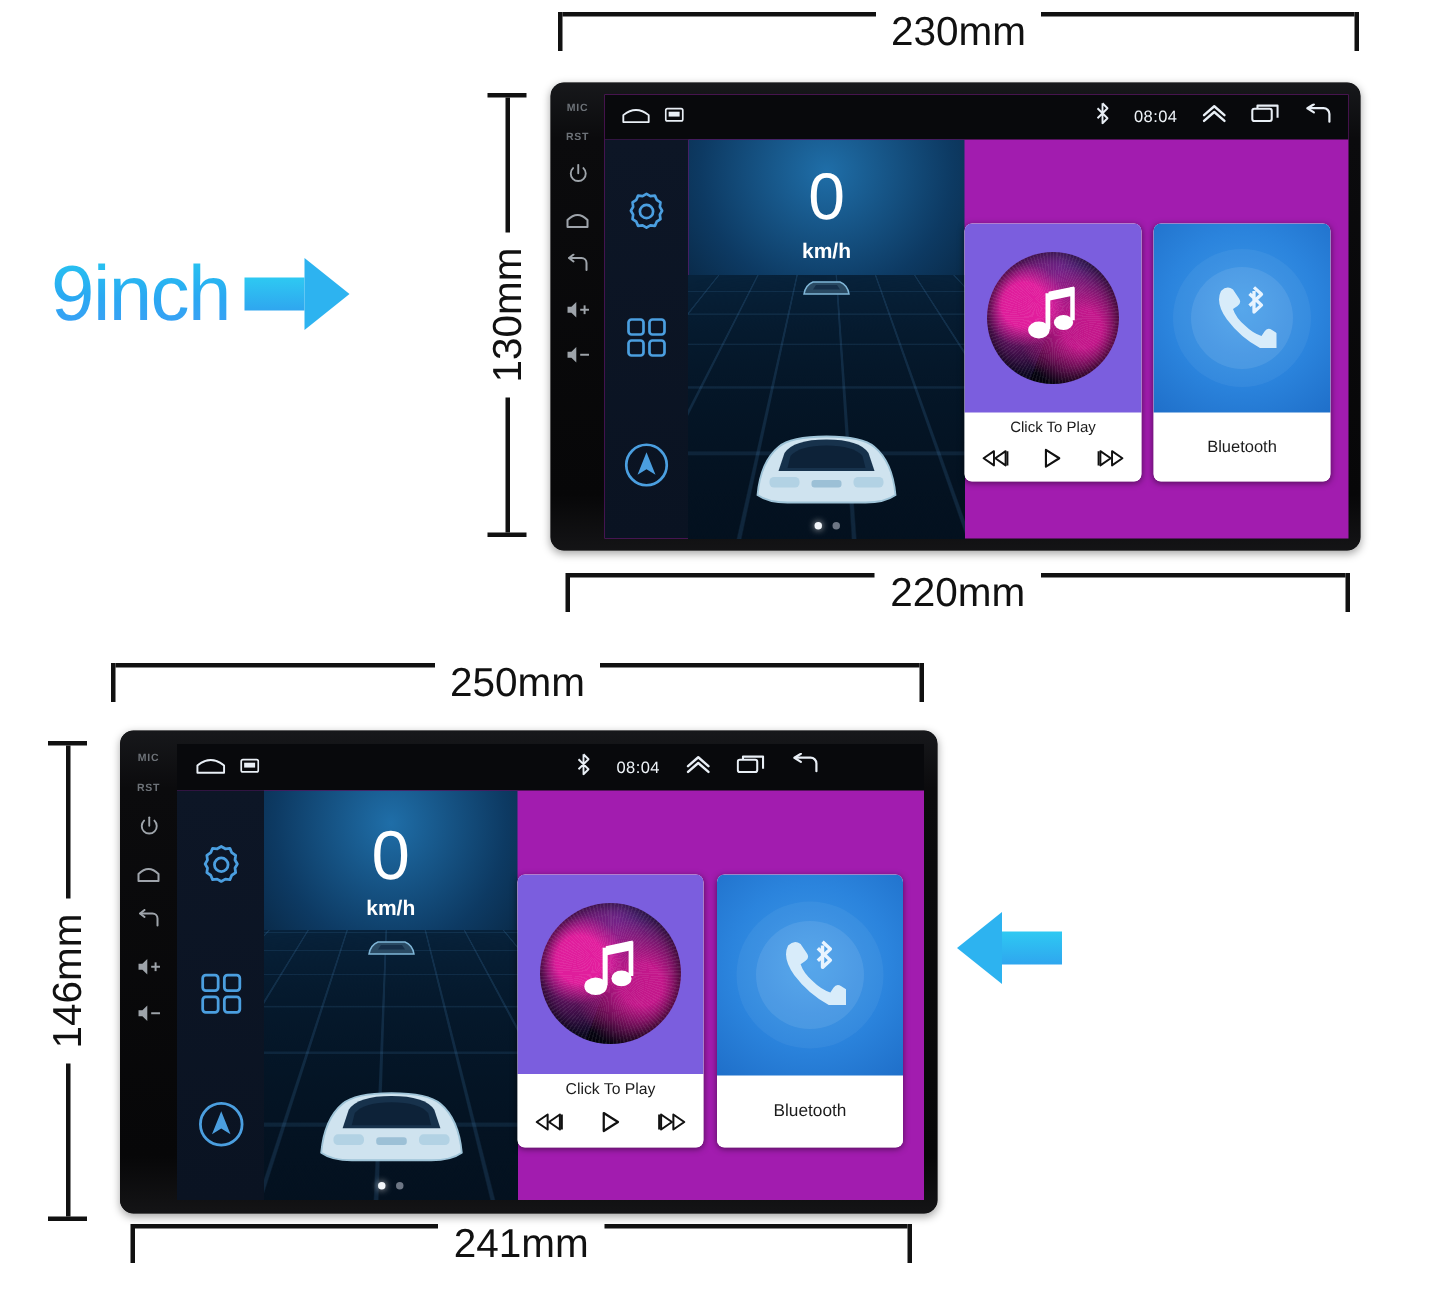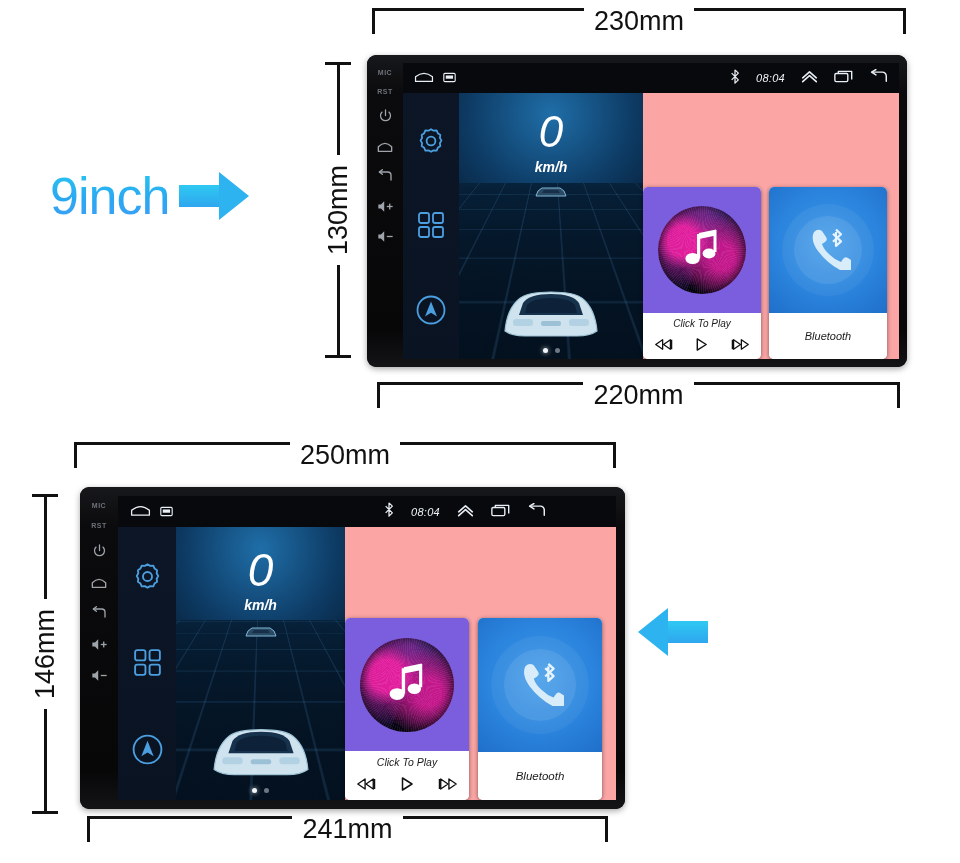--- a/index.html
+++ b/index.html
@@ -38,21 +38,21 @@
   
   .unit{position:absolute;background:#0a0a0c;border-radius:9px;
         box-shadow:0 2px 6px rgba(0,0,0,.35);overflow:hidden;}
   .unit-inner{position:absolute;inset:0;border-radius:9px;
         background:linear-gradient(180deg,#17181b 0%,#0b0b0d 12%,#070708 88%,#141416 100%);}
   .bezel{position:absolute;left:0;top:0;bottom:0;display:flex;flex-direction:column;
          align-items:center;color:#7d8288;}
   .bz-lbl{font-size:7px;letter-spacing:.5px;color:#6d7278;font-weight:bold;}
   .bz-ico{color:#aeb4ba;opacity:.85;display:flex;align-items:center;justify-content:center;}
 
-  .screen{position:absolute;background:#fca5a5;overflow:hidden;font-style:italic;}
+  .screen{position:absolute;background:#a21caf;overflow:hidden;}
   .statusbar{position:absolute;left:0;right:0;top:0;background:#08090c;
              display:flex;align-items:center;color:#e8eef5;}
   .sb-left{display:flex;align-items:center;gap:9px;}
   .sb-right{margin-left:auto;display:flex;align-items:center;}
   .sb-time{font-size:11px;letter-spacing:.3px;color:#eef3f8;}
 
   .appbody{position:absolute;left:0;right:0;bottom:0;display:flex;}
   .dock{flex:0 0 auto;background:linear-gradient(180deg,#0d1626,#0a1322);
         display:flex;flex-direction:column;align-items:center;justify-content:space-around;
         padding:6px 0;}
@@ -66,21 +66,21 @@
   .road .plane{position:absolute;left:-60%;right:-60%;top:0;bottom:0;
       background:
         repeating-linear-gradient(90deg, rgba(80,150,210,.16) 0 1px, transparent 1px 26px),
         repeating-linear-gradient(0deg, rgba(80,150,210,.13) 0 1px, transparent 1px 22px),
         linear-gradient(180deg,#07223b 0%, #020a14 100%);
       transform:perspective(170px) rotateX(62deg);transform-origin:50% 0;}
   .spd-num{position:absolute;left:0;right:0;text-align:center;color:#fff;font-weight:300;}
   .spd-unit{position:absolute;left:0;right:0;text-align:center;color:#fff;font-weight:bold;}
   .car-far,.car-near{position:absolute;left:50%;transform:translateX(-50%);}
 
-  .widgets{position:relative;flex:0 0 auto;display:flex;align-items:flex-end;}
+  .widgets{position:relative;flex:0 0 auto;display:flex;align-items:center;}
   .card{background:#fff;border-radius:5px;overflow:hidden;display:flex;flex-direction:column;
         box-shadow:0 1px 4px rgba(0,0,0,.5);}
   .card-art{position:relative;flex:1 1 auto;display:flex;align-items:center;justify-content:center;}
   .music-art{background:#7b5ede;}
   .bt-art{background:radial-gradient(circle at 50% 45%, #3e9ae8 0%, #2b84dd 55%, #1f6fc9 100%);}
   .disc{border-radius:50%;position:relative;overflow:hidden;
       background:
         radial-gradient(circle at 28% 40%, rgba(233,30,160,.95) 0 18%, rgba(170,20,130,.4) 34%, transparent 56%),
         radial-gradient(circle at 72% 58%, rgba(215,25,150,.9) 0 16%, transparent 52%),
         conic-gradient(from 200deg at 50% 50%, #120b2a, #2a1550, #5d2a8a, #120b2a 70%, #060412);
@@ -117,21 +117,21 @@
 </div>
 
 <div class="dim-h" style="left:377px;top:382px;width:523px;">
   <div class="cap"></div>
   <div class="ln"></div>
   <div class="txt">220mm</div>
   <div class="ln"></div>
   <div class="cap"></div>
 </div>
 
-<div class="callout" style="left:50px;top:170px;">
+<div class="callout" style="left:34px;top:170px;">
   <div class="label">9inch</div>
   <div class="arrow right">
     <div class="shaft"></div>
       <div class="head"></div>
   </div>
 </div>
 
 <div class="unit" style="left:367px;top:55px;width:540px;height:312px;">
   <div class="unit-inner"></div>
 

